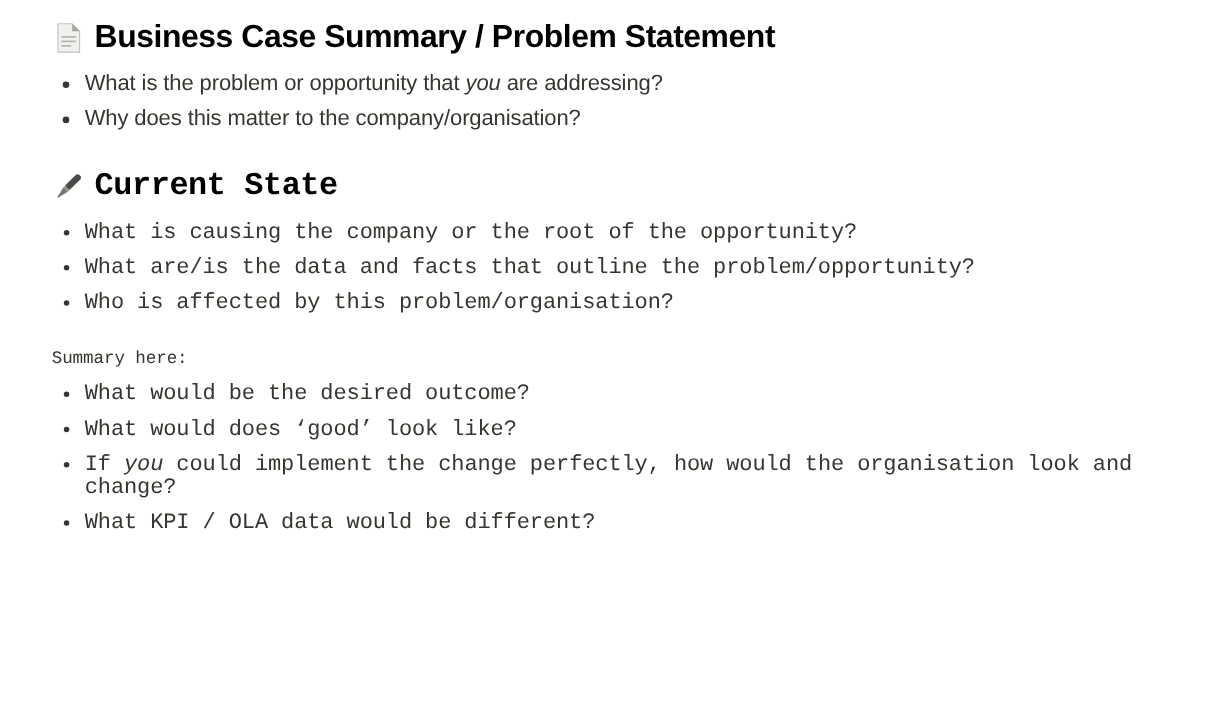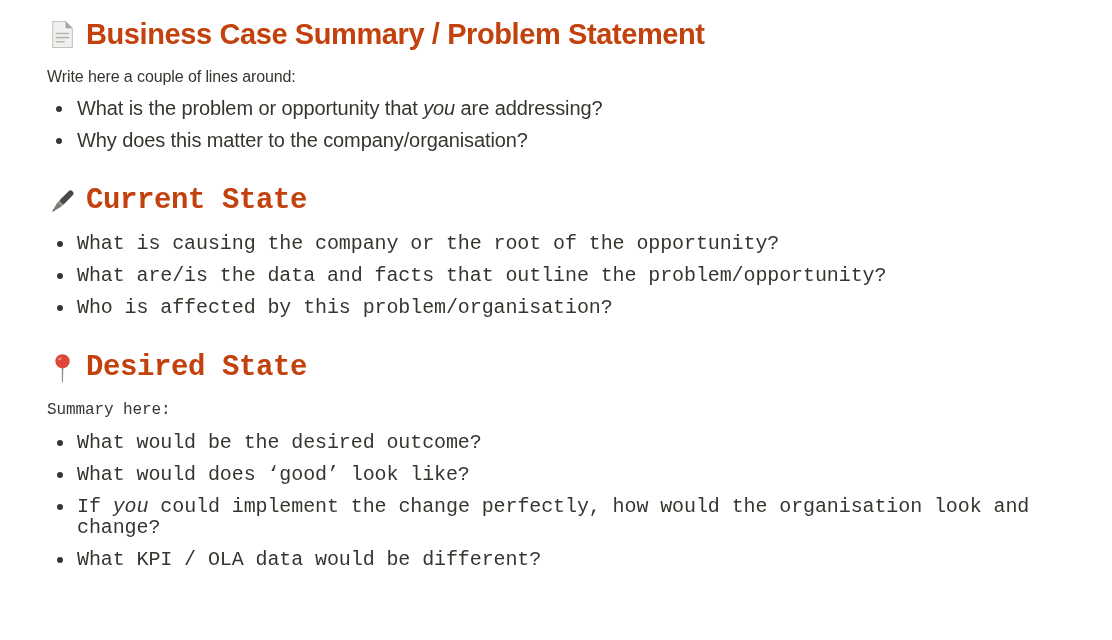--- a/index.html
+++ b/index.html
@@ -22,21 +22,21 @@
   .section + .section { margin-top: 30px; font-family: Liberation Mono, monospace; }
   .heading {
     display: flex;
     align-items: center;
     gap: 8px;
     margin: 0 0 12px 0;
     font-size: 29px;
     line-height: 40px;
     font-weight: 700;
     letter-spacing: -0.4px;
-    color: #c2410c;
+    color: #000000;
   }
   .heading .icon {
     width: 31px;
     height: 31px;
     flex: 0 0 31px;
     display: inline-flex;
     align-items: center;
     justify-content: center;
   }
   .heading .icon svg { width: 31px; height: 31px; display: block; }
@@ -74,21 +74,20 @@
           <path d="M18 2.5 l6.5 6.5 H18 Z" fill="#a5a39f"></path>
           <g stroke="#b7b5b1" stroke-width="1.5" stroke-linecap="round">
             <line x1="9" y1="14" x2="21" y2="14"></line>
             <line x1="9" y1="18" x2="21" y2="18"></line>
             <line x1="9" y1="22" x2="16.5" y2="22"></line>
           </g>
         </svg>
       </span>
       <span class="heading-text">Business Case Summary / Problem Statement</span>
     </h1>
-    <p class="intro"><span>Write here a couple of lines around:</span></p>
     <ul class="bullets">
       <li><span>What is the problem or opportunity that </span><span class="it">you</span><span> are addressing?</span></li>
       <li><span>Why does this matter to the company/organisation?</span></li>
     </ul>
   </div>
 
   <div class="section">
     <h1 class="heading">
       <span class="icon">
         <svg viewBox="0 0 30 30" aria-hidden="true">
@@ -103,30 +102,20 @@
       <span class="heading-text">Current State</span>
     </h1>
     <ul class="bullets">
       <li><span>What is causing the company or the root of the opportunity?</span></li>
       <li><span>What are/is the data and facts that outline the problem/opportunity?</span></li>
       <li><span>Who is affected by this problem/organisation?</span></li>
     </ul>
   </div>
 
   <div class="section">
-    <h1 class="heading">
-      <span class="icon">
-        <svg viewBox="0 0 30 30" aria-hidden="true">
-          <path d="M14.2 13.5 h1.6 L15.45 28.5 h-0.9 Z" fill="#8f8d89"></path>
-          <circle cx="15" cy="8" r="6.9" fill="#dc4537"></circle>
-          <ellipse cx="12.4" cy="5.8" rx="1.9" ry="1.1" fill="#ee8f82" transform="rotate(-30 12.4 5.8)"></ellipse>
-        </svg>
-      </span>
-      <span class="heading-text">Desired State</span>
-    </h1>
     <p class="intro"><span>Summary here:</span></p>
     <ul class="bullets">
       <li><span>What would be the desired outcome?</span></li>
       <li><span>What would does ‘good’ look like?</span></li>
       <li><span>If </span><span class="it">you</span><span> could implement the change perfectly, how would the organisation look and change?</span></li>
       <li><span>What KPI / OLA data would be different?</span></li>
     </ul>
   </div>
 
 </div>

